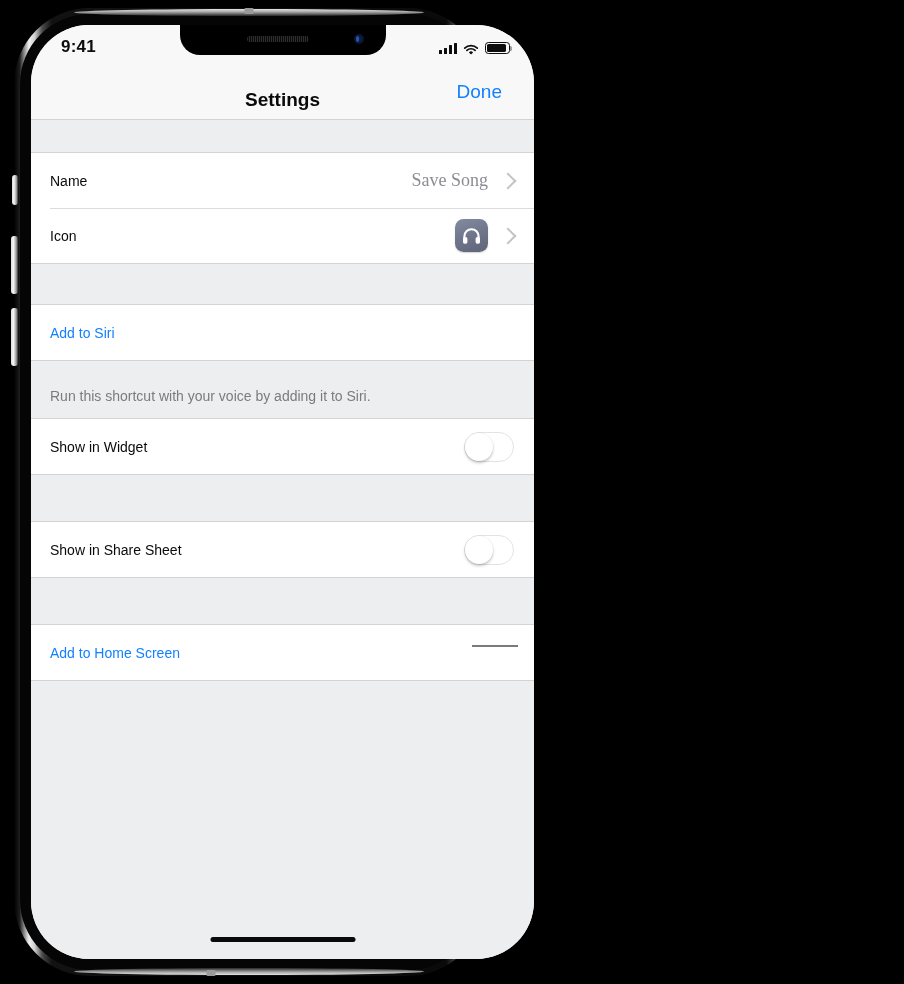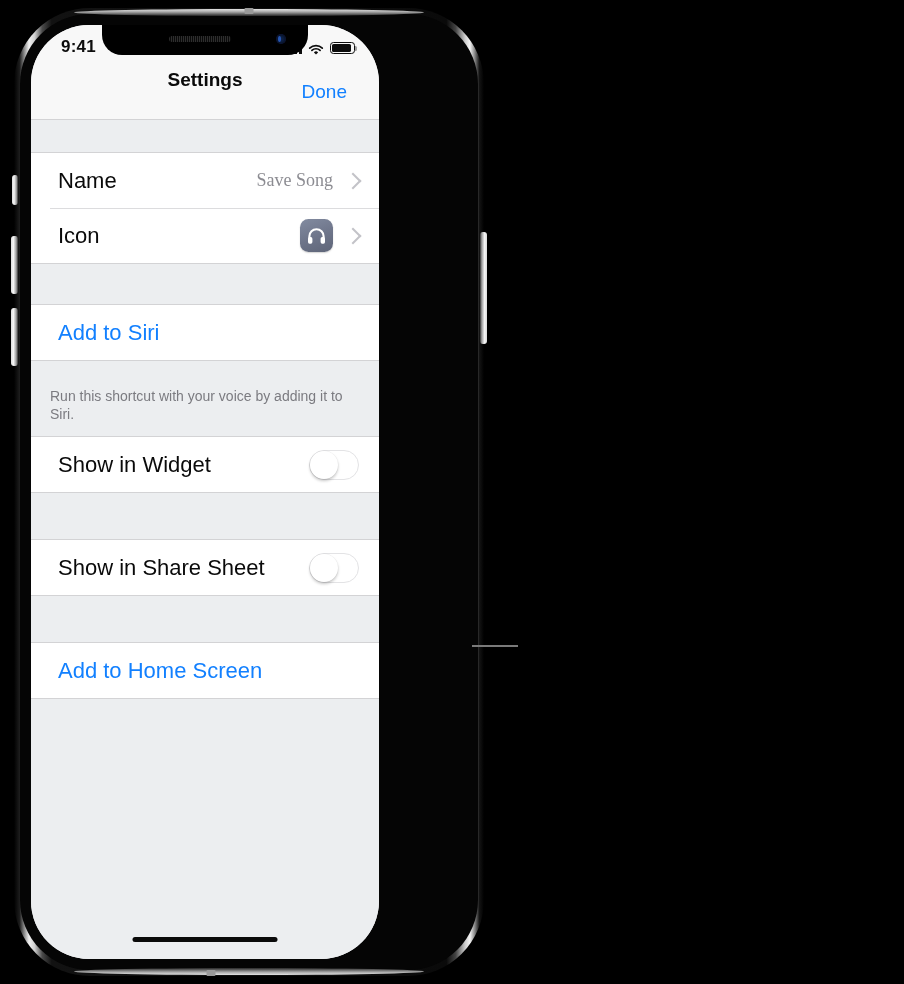--- a/index.html
+++ b/index.html
@@ -66,21 +66,21 @@
   .btn-silent{ left:-2px; top:167px; width:6px; height:30px;}
   .btn-volup{  left:-3px; top:228px; width:7px; height:58px;}
   .btn-voldn{  left:-3px; top:300px; width:7px; height:58px;}
   .btn-power{  right:-3px; top:224px; width:7px; height:112px;
     background:linear-gradient(270deg,#dcdcdc,#f6f6f6 35%,#9b9b9b 75%,#2f2f2f);}
 
   
   #screen{
     position:absolute;
     left:17px; top:17px;
-    width:348px; height:934px;
+    width:503px; height:934px;
     border-radius:58px;
     background:#eceef0;
     overflow:hidden;
   }
 
   
   #notch{
     position:absolute; left:50%; transform:translateX(-50%);
     top:0; width:206px; height:30px;
     background:#000;
@@ -139,21 +139,21 @@
     width:2px;height:5px;border-radius:0 1.5px 1.5px 0;
     background:rgba(13,13,13,.38);
   }
 
   
   #navbar{
     position:relative; height:50px; background:#f8f8f8;
     border-bottom:1px solid #d3d3d5;
   }
   #nav-title{
-    position:absolute; left:0; right:0; top:0; text-align:center;
+    position:absolute; left:0; right:0; top:20px; text-align:center;
     font-size:19px; font-weight:bold; color:#0a0a0a;
   }
   #nav-done{
     position:absolute; right:32px; top:12px;
     font-size:19px; color:#1280ff; cursor:pointer;
   }
 
   
   #content{
     position:absolute; left:0; right:0; top:95px; bottom:0;
@@ -171,21 +171,21 @@
     display:flex; align-items:center;
     padding:0 20px 0 19px;
     background:#ffffff;
     box-sizing:border-box;
   }
   .row + .row:before{
     content:"";position:absolute;left:19px;right:0;top:0;height:1px;
     background:#dcdcde;
   }
   .row-label{
-    font-size:22px; color:#0a0a0a; flex:1;margin-left:8px;
+    font-size:14px; color:#0a0a0a; flex:1;
   }
   .row-label.blue{color:#1280ff;}
   .row-value{
     font-size:18px; color:#8c8c92; margin-right:12px;font-family:Liberation Serif, serif;
   }
   .chev{
     width:10px;height:10px;
     border-right:2.2px solid #c3c3c8;
     border-top:2.2px solid #c3c3c8;
     transform:rotate(45deg);

